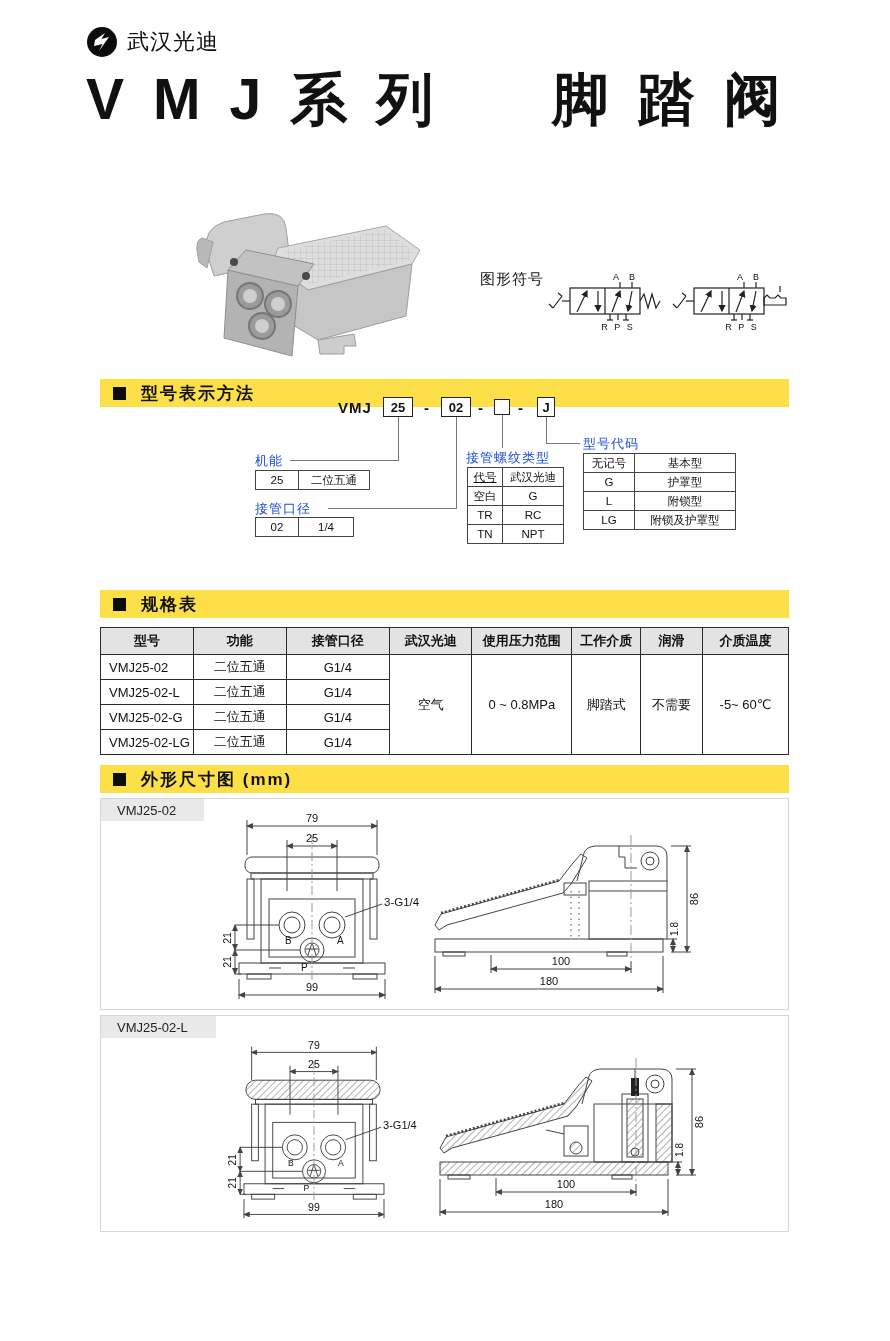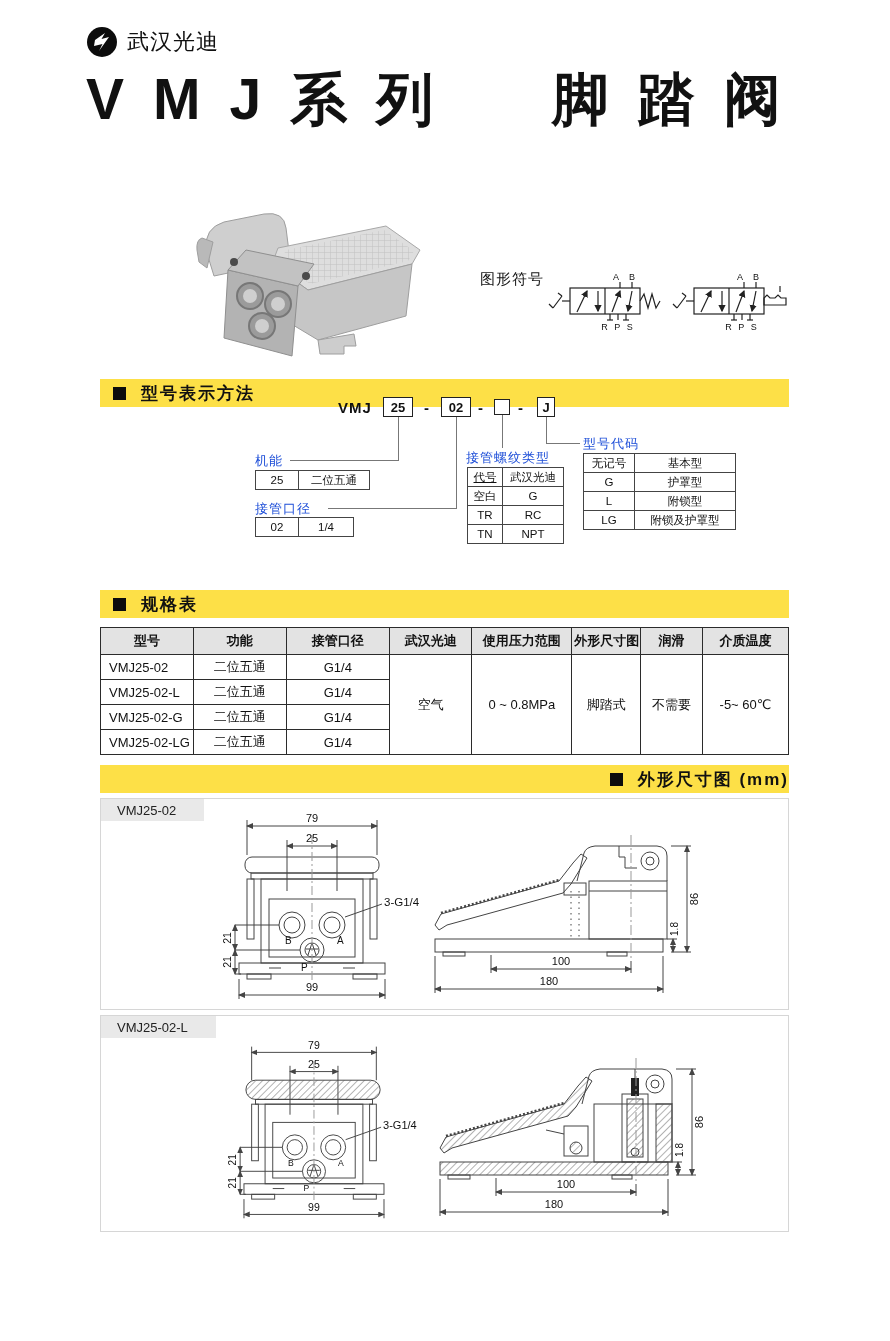--- a/index.html
+++ b/index.html
@@ -247,21 +247,21 @@
       <col style="width:9%">
       <col style="width:12.5%">
   </colgroup>
   <thead>
     <tr>
       <th>型号</th>
       <th>功能</th>
       <th>接管口径</th>
       <th>武汉光迪</th>
       <th>使用压力范围</th>
-      <th>外形尺寸图</th>
+      <th>工作介质</th>
       <th>润滑</th>
       <th>介质温度</th>
     </tr>
   </thead>
   <tbody>
     <tr>
       <td class="modelcol">VMJ25-02</td>
       <td>二位五通</td>
       <td>G1/4</td>
       <td rowspan="4">空气</td>
@@ -281,21 +281,21 @@
       <td>G1/4</td>
     </tr>
     <tr>
       <td class="modelcol">VMJ25-02-LG</td>
       <td>二位五通</td>
       <td>G1/4</td>
     </tr>
   </tbody>
 </table>
 
-<div class="abs sec-bar" style="top:765px;justify-content:flex-end;">
+<div class="abs sec-bar" style="top:765px;">
   <div class="sec-sq"></div>
   <div class="sec-title">外形尺寸图 (mm)</div>
 </div>
 
 <div class="abs draw-box" style="left:100px;top:798px;width:689px;height:212px;">
   <div class="draw-tab">VMJ25-02</div>
 
   <svg class="abs" style="left:88px;top:12px;" width="245" height="195" viewBox="0 0 245 195">
     <defs>
         <marker id="a3" markerWidth="8" markerHeight="8" refX="6" refY="3" orient="auto-start-reverse">

